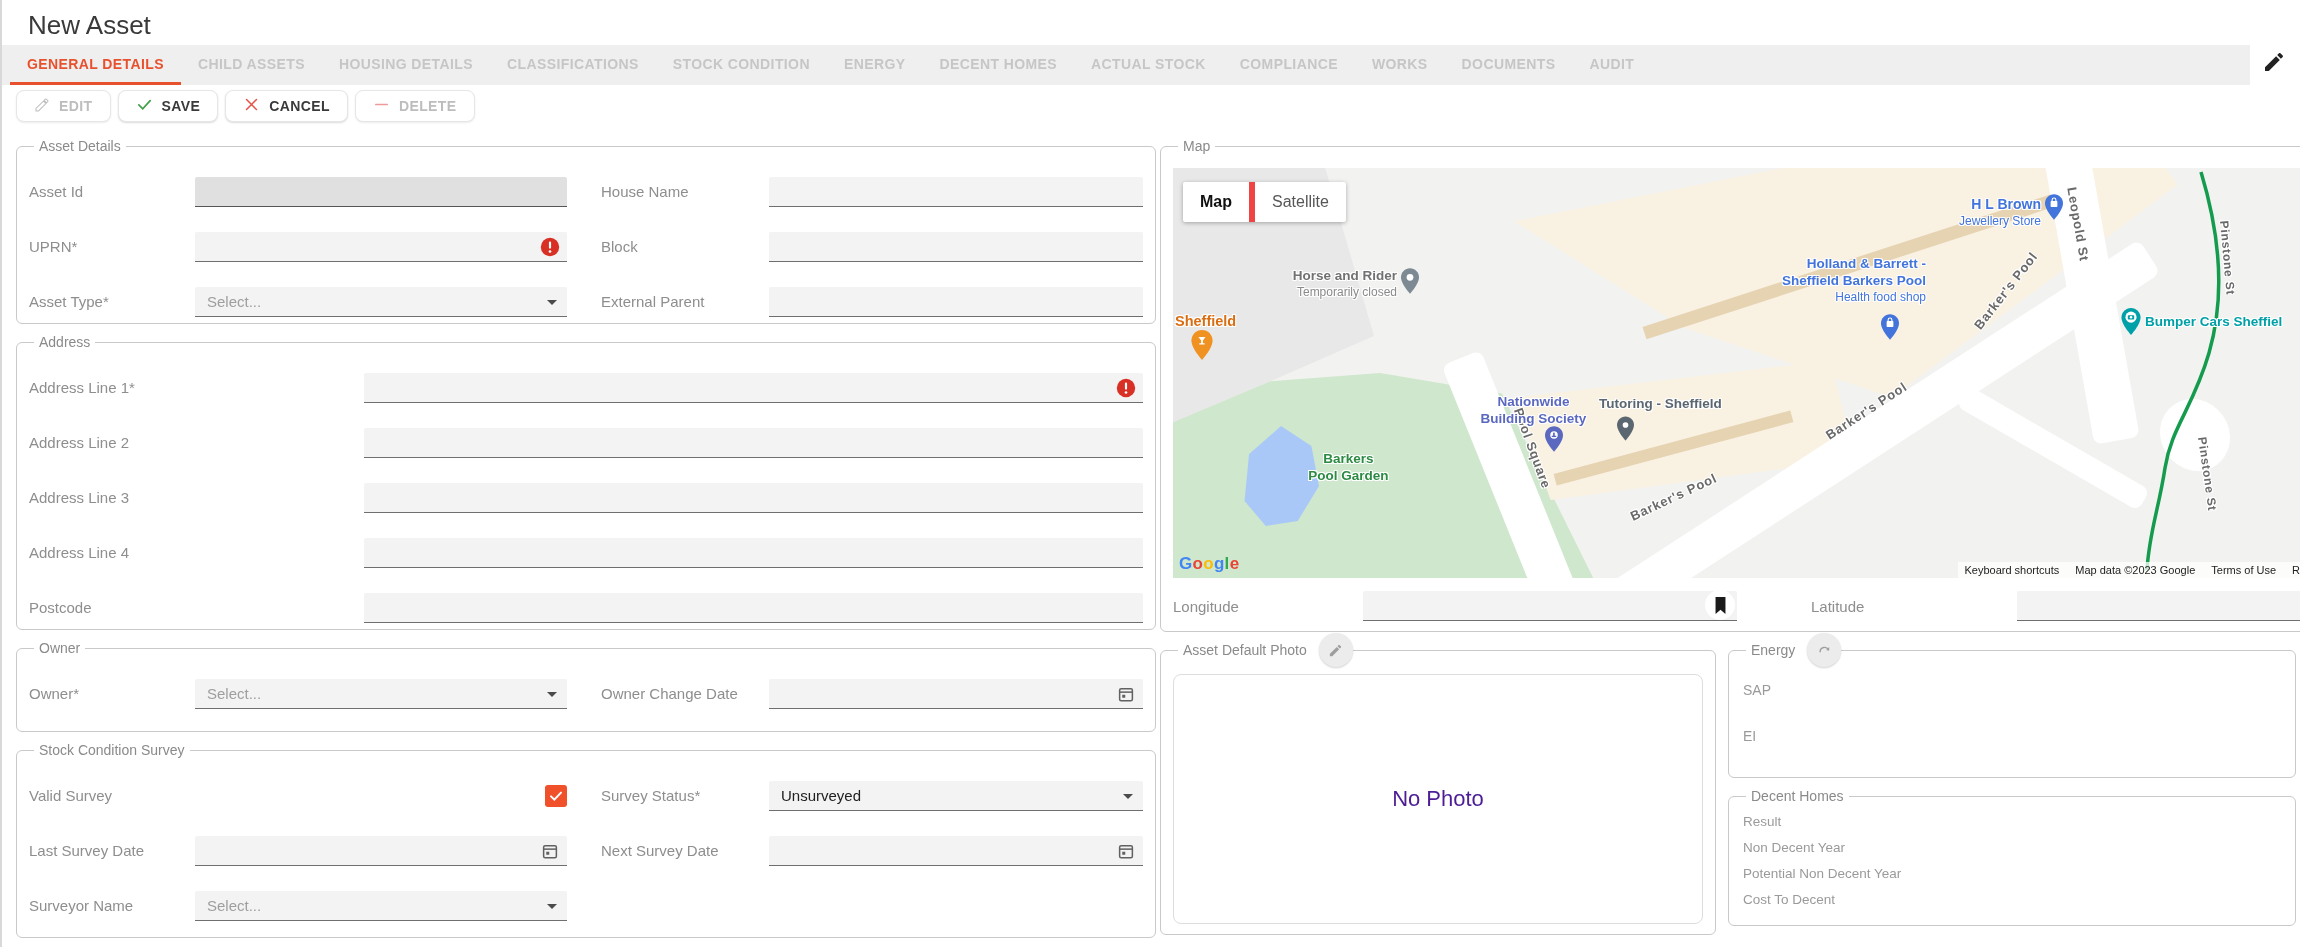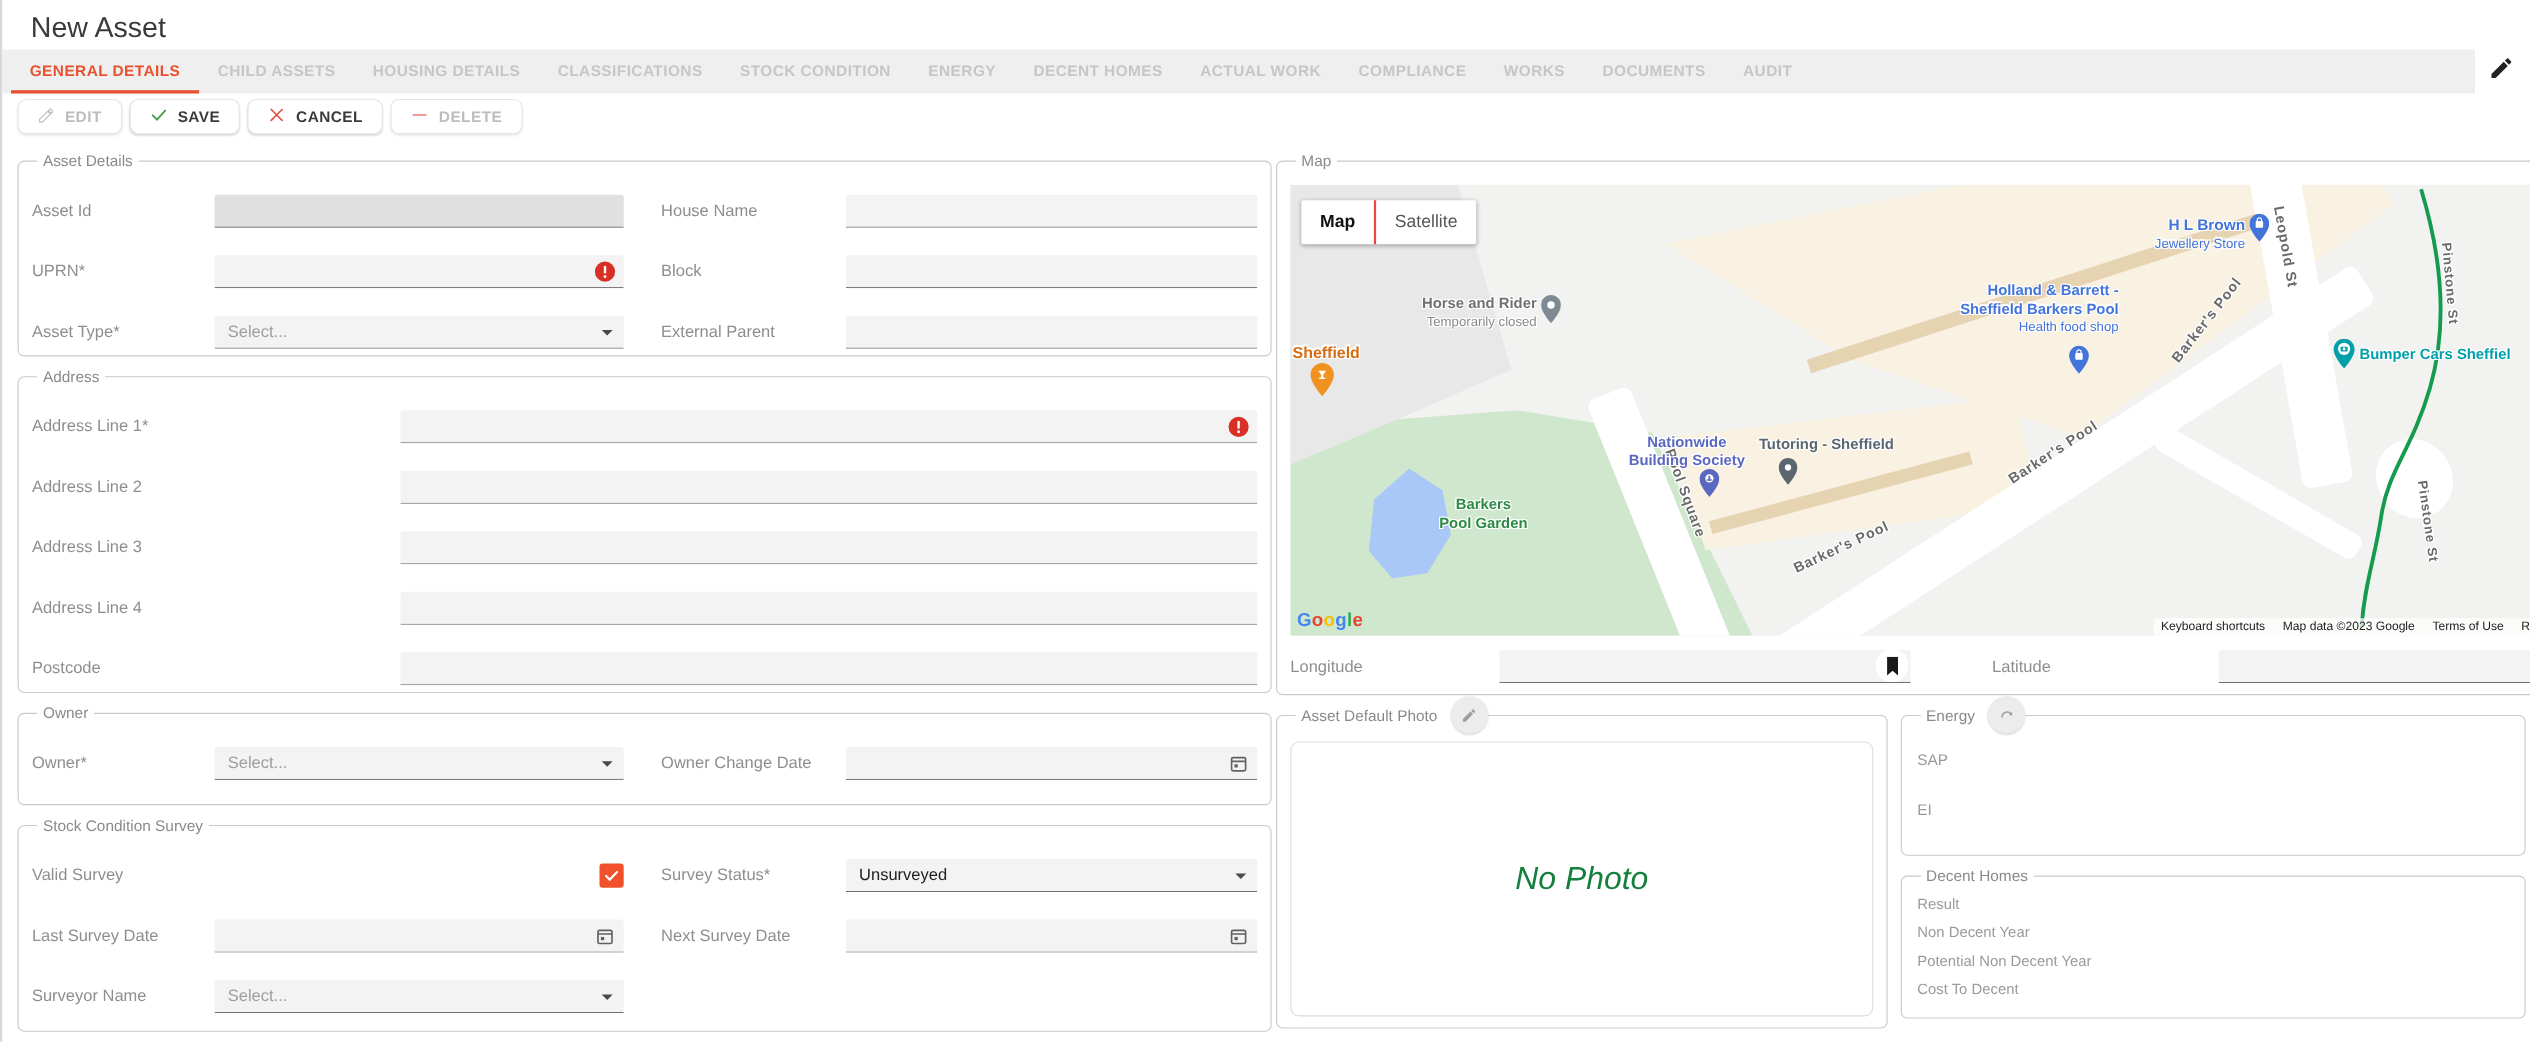--- a/index.html
+++ b/index.html
@@ -62,58 +62,58 @@
   .blue { color:#4274db; } .grayp { color:#717171; } .grayp .sub{ color:#8a8a8a; }
   .teal { color:#00a0a8; } .indigo { color:#5a68c0; } .slate { color:#5b6770; }
   .greenl { color:#2c8a43; } .orangel { color:#d86d12; font-size:14.5px; }
   .street { position:absolute; font-size:13px; font-weight:bold; color:#696969; letter-spacing:.8px; white-space:nowrap;
             text-shadow:-1px -1px 0 #fff,1px -1px 0 #fff,-1px 1px 0 #fff,1px 1px 0 #fff; transform-origin:left top; }
   .pin { position:absolute; }
 
   .map-type { position:absolute; left:10px; top:14px; display:flex; background:#fff; box-shadow:0 1px 4px rgba(0,0,0,.3); border-radius:2px; }
   .map-type .mt { padding:0 17px; height:40px; display:flex; align-items:center; font-size:16px; cursor:pointer; }
   .mt-map { color:#111; font-weight:bold; }
-  .mt-sat { color:#565656; border-left:2px solid #ef4444; }
+  .mt-sat { color:#565656; border-left:6px solid #ef4444; }
   .ctl { position:absolute; background:#fff; border-radius:2px; box-shadow:0 1px 4px rgba(0,0,0,.3); display:flex; align-items:center; justify-content:center; cursor:pointer; }
   .fullscreen { right:25px; top:17px; width:40px; height:40px; }
   .pegman { right:30px; top:237px; width:34px; height:36px; }
   .zoomctl { right:25px; top:305px; width:40px; height:81px; flex-direction:column; }
   .zoomctl .zbtn { width:100%; height:40px; display:flex; align-items:center; justify-content:center; font-size:22px; font-weight:bold; color:#666; cursor:pointer; }
   .zoomctl .zdiv { width:26px; height:1px; background:#e6e6e6; }
 
   .glogo { position:absolute; left:6px; bottom:4px; font-size:17px; font-weight:bold; letter-spacing:.3px; cursor:pointer; }
   .g-b{color:#4285F4;} .g-r{color:#EA4335;} .g-y{color:#FBBC05;} .g-g{color:#34A853;}
   .attrib { position:absolute; right:0; bottom:0; background:rgba(255,255,255,.75); display:flex; gap:16px; padding:2px 6px; font-size:11px; color:#222; }
   .attrib span { cursor:pointer; }
 
   
   .right-split { display:flex; gap:12px; }
   .photo-fs { width:556px; height:293px; }
   .photo-box { margin-top:6px; height:250px; border:1px solid #ddd; border-radius:8px; display:flex; align-items:center; justify-content:center; }
-  .nophoto { font-size:29px; color:#15803d;font-style:italic; }
+  .nophoto { font-size:22px; color:#4c1d95; }
   .stack { width:568px; }
   .energy-fs { height:136px; }
   .energy-fs .elabel { font-size:14px; color:#9a9a9a; margin:14px 0 30px 2px; }
   .dh-fs { height:138px; }
   .dh-fs .dlabel { font-size:13.5px; color:#9a9a9a; margin:0 0 11px 2px; }
 </style>
 </head>
 <body>
 
 <div class="page-title">New Asset</div>
 
 <div class="tabbar">
   <div class="tab active">GENERAL DETAILS</div>
   <div class="tab">CHILD ASSETS</div>
   <div class="tab">HOUSING DETAILS</div>
   <div class="tab">CLASSIFICATIONS</div>
   <div class="tab">STOCK CONDITION</div>
   <div class="tab">ENERGY</div>
   <div class="tab">DECENT HOMES</div>
-  <div class="tab">ACTUAL WORK</div>
+  <div class="tab">ACTUAL STOCK</div>
   <div class="tab">COMPLIANCE</div>
   <div class="tab">WORKS</div>
   <div class="tab">DOCUMENTS</div>
   <div class="tab">AUDIT</div>
 </div>
 <div class="page-pencil">
   <svg viewBox="0 0 24 24" width="24" height="24">
       <path d="M3 17.2V21h3.8L17.8 9.9l-3.7-3.7L3 17.2zM20.7 7c.4-.4.4-1 0-1.4l-2.3-2.3c-.4-.4-1-.4-1.4 0l-1.8 1.8 3.7 3.7L20.7 7z" fill="#222"></path>
     </svg>
 </div>

